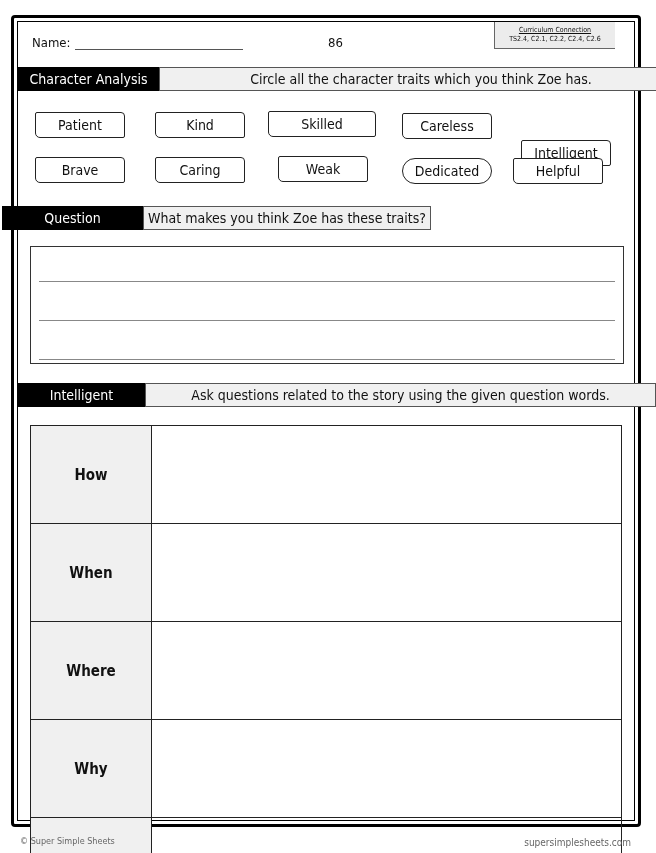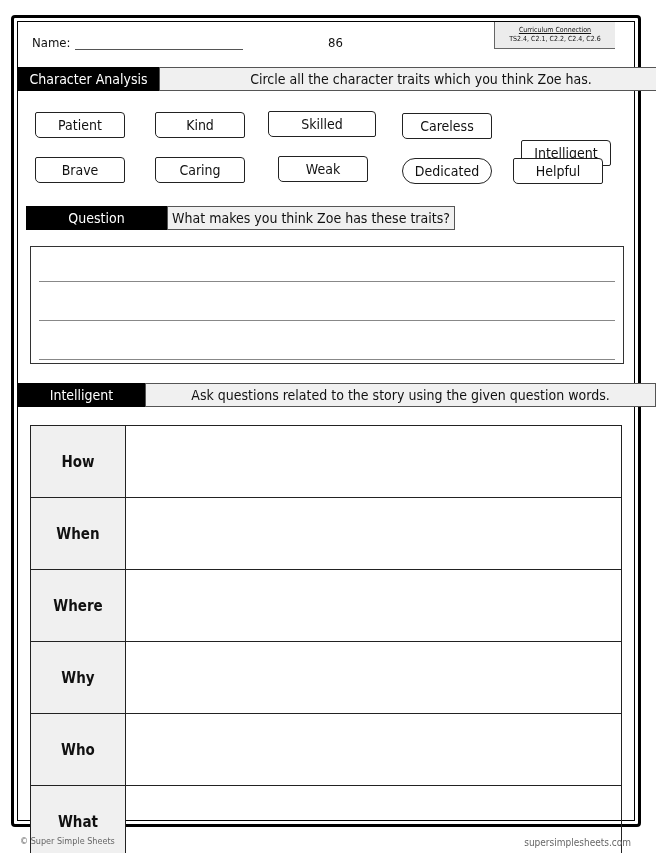--- a/index.html
+++ b/index.html
@@ -12,21 +12,21 @@
   .page-num{left:328px;top:35px;font-size:13px;}
   .curr-box{left:494px;top:22px;width:121px;height:27px;background:#ececec;border:1px solid #666;border-right:none;border-top:none;box-sizing:border-box;text-align:center;font-size:7px;line-height:9px;padding-top:4px;}
   .curr-title{text-decoration:underline;}
   .section-bar{position:absolute;display:flex;height:24px;box-sizing:border-box;}
   .section-tag{background:#000;color:#fff;font-size:14px;display:flex;align-items:center;justify-content:center;}
   .section-text{background:#f0f0f0;border:1px solid #555;font-size:14px;display:flex;align-items:center;justify-content:center;box-sizing:border-box;}
   .trait{position:absolute;width:90px;height:26px;border:1.3px solid #222;box-sizing:border-box;display:flex;align-items:center;justify-content:center;font-size:14px;background:#fff;border-radius:2px 4px 2px 5px;}
   .lines-box{left:30px;top:246px;width:594px;height:118px;border:1.5px solid #333;box-sizing:border-box;}
   .write-line{position:absolute;left:8px;right:8px;border-bottom:1.5px solid #888;}
   .q-table{left:30px;top:425px;width:592px;border-collapse:collapse;}
-  .q-table td{border:1px solid #222;height:63px;padding:4px;}
+  .q-table td{border:1px solid #222;height:63px;padding:17px;}
   .q-word{width:86px;background:#f0f0f0;text-align:center;font-weight:bold;font-size:15px;}
   .footer-left{left:20px;top:836px;font-size:9px;color:#666;}
   .footer-right{right:25px;top:837px;font-size:10px;color:#666;}
 </style>
 </head>
 <body>
 
 <div class="frame-outer"></div>
 <div class="frame-inner"></div>
 
@@ -48,21 +48,21 @@
 <div class="trait" style="left:268px;top:111px;width:108px;">Skilled</div>
 <div class="trait" style="left:402px;top:113px;">Careless</div>
 <div class="trait" style="left:521px;top:113px;margin-top:27px;">Intelligent</div>
 
 <div class="trait" style="left:35px;top:157px;">Brave</div>
 <div class="trait" style="left:155px;top:157px;">Caring</div>
 <div class="trait" style="left:278px;top:156px;">Weak</div>
 <div class="trait" style="left:402px;top:158px;border-radius:13px;">Dedicated</div>
 <div class="trait" style="left:513px;top:158px;">Helpful</div>
 
-<div class="section-bar" style="left:26px;top:206px;">
+<div class="section-bar" style="left:2px;top:206px;">
   <div class="section-tag" style="width:141px;">Question</div>
   <div class="section-text" style="width:288px;">What makes you think Zoe has these traits?</div>
 </div>
 
 <div class="abs lines-box">
   <div class="write-line" style="top:34px;"></div>
   <div class="write-line" style="top:73px;"></div>
   <div class="write-line" style="top:112px;"></div>
 </div>
 

